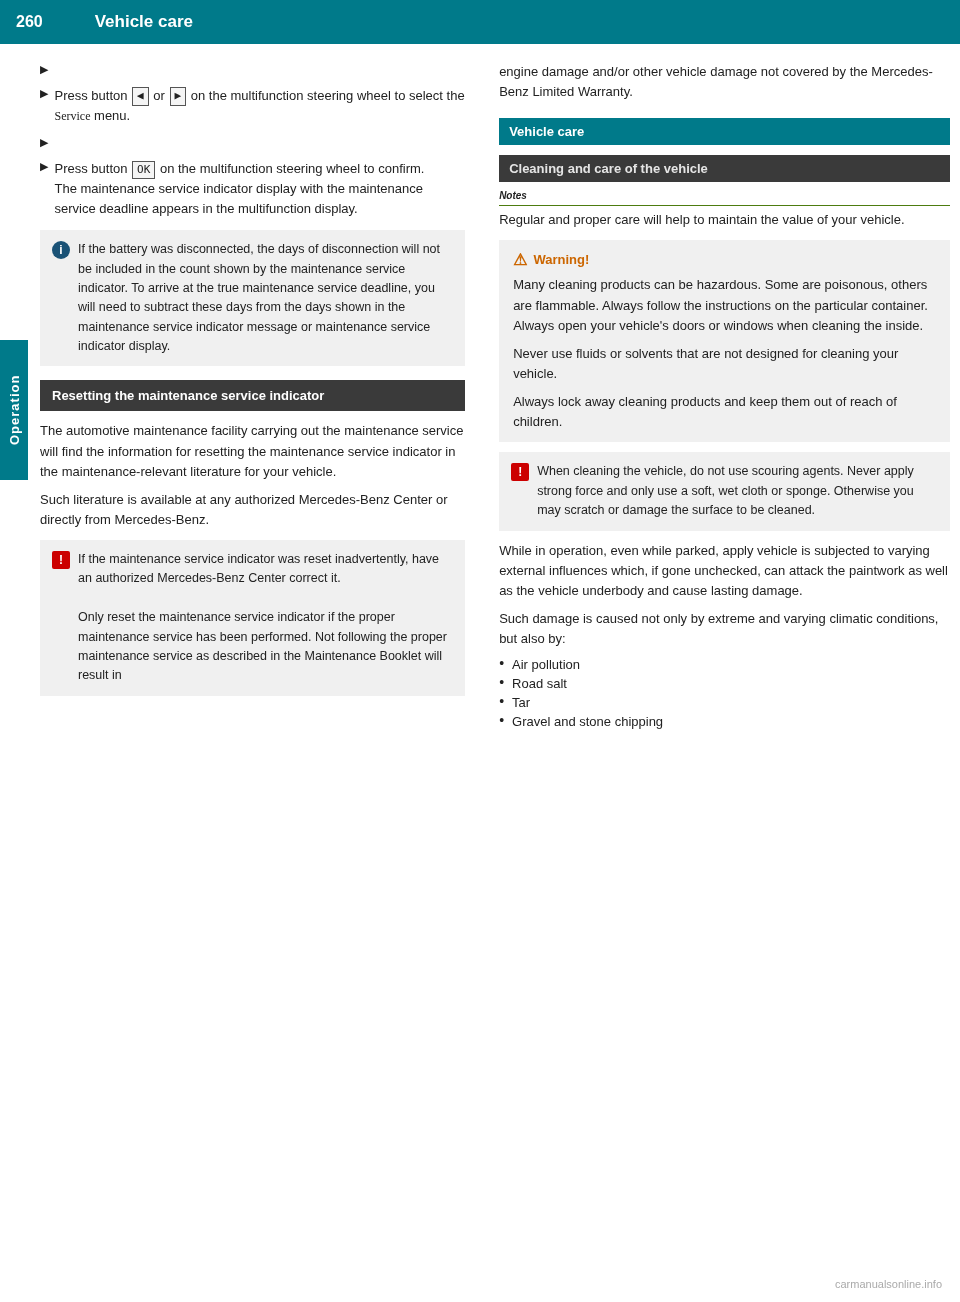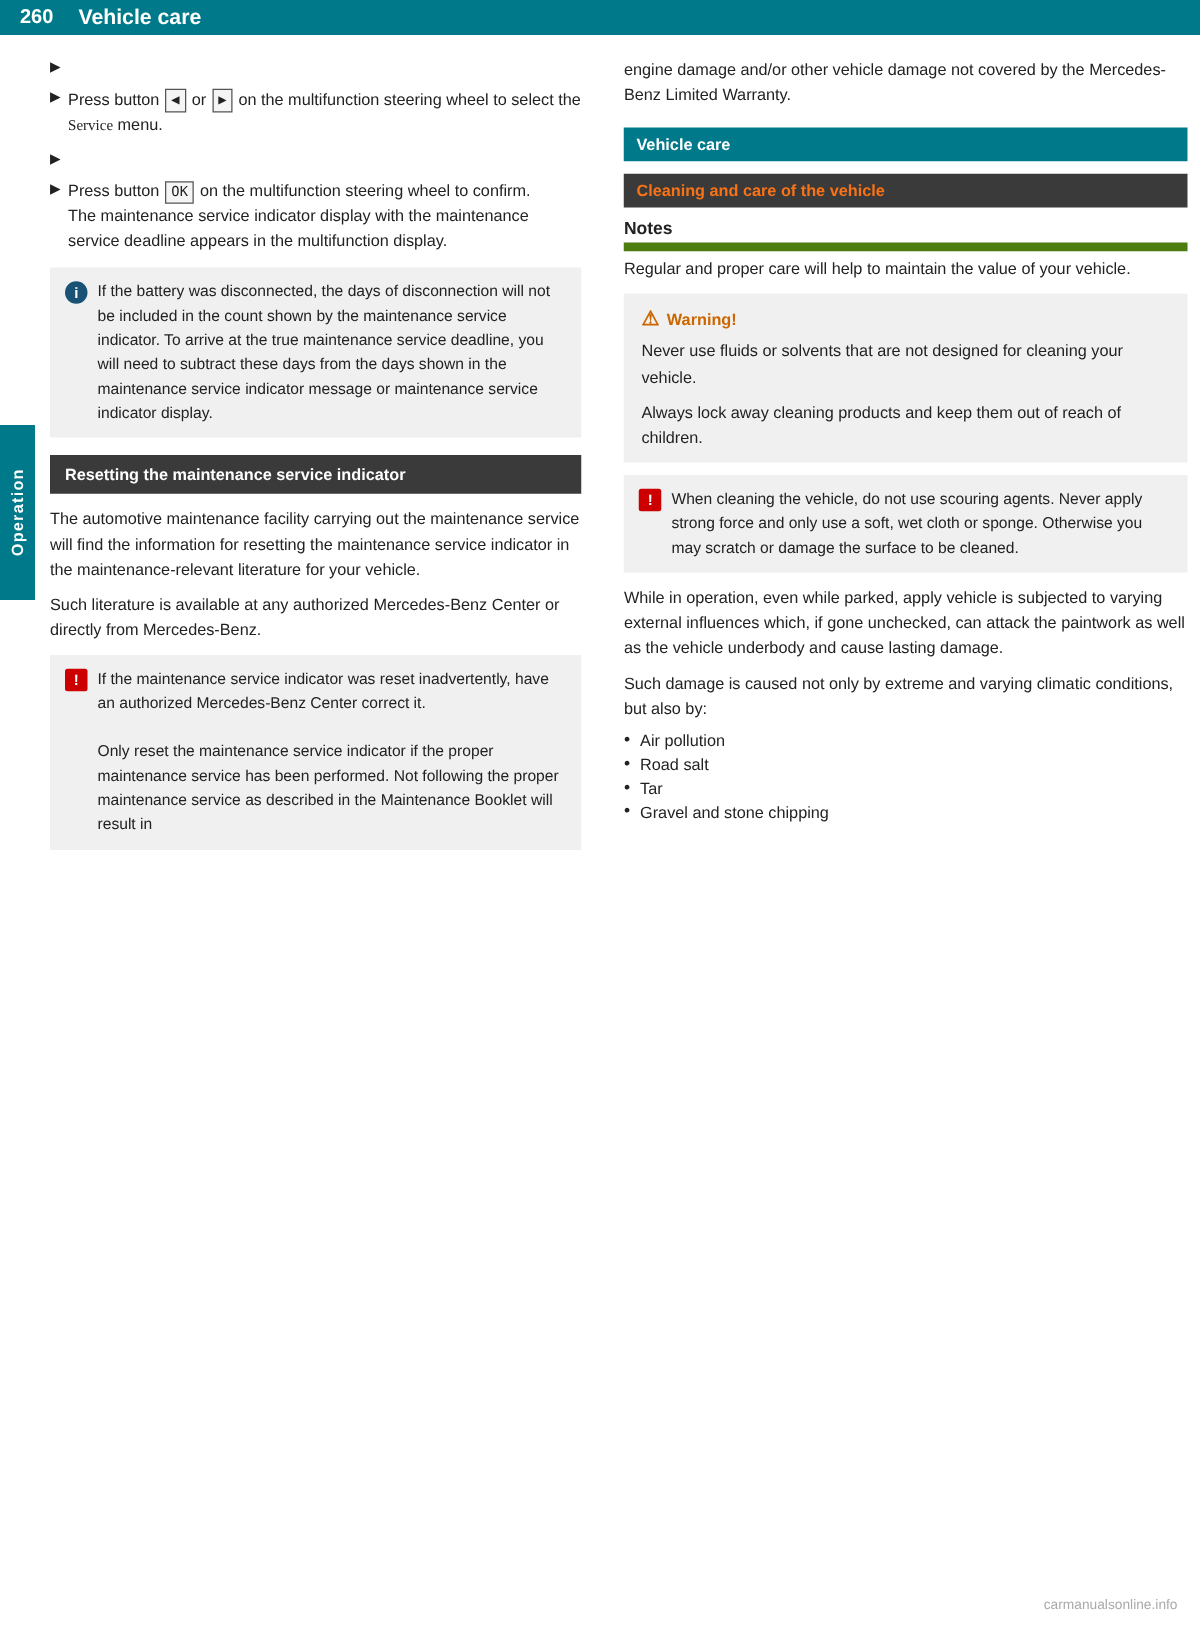--- a/index.html
+++ b/index.html
@@ -13,21 +13,22 @@
       position: relative;
     }
 
     
     .header-bar {
       background: #007a8a;
       color: #fff;
       padding: 10px 16px;
       display: flex;
       align-items: center;
-      height: 28px;
+      height: 44px;
+      gap: 32px;
     }
     .header-page-num {
       font-size: 16px;
       font-weight: bold;
       margin-right: 20px;
       color: #fff;
     }
     .header-title {
       font-size: 17px;
       font-weight: bold;
@@ -168,34 +169,35 @@
     .section-header-teal {
       background: #007a8a;
       color: #fff;
       font-size: 13px;
       font-weight: bold;
       padding: 6px 10px;
       margin: 14px 0 10px 0;
     }
     .section-header-dark {
       background: #3a3a3a;
-      color: #f97316;
+      color: #e5e5e5;
       font-size: 13px;
       font-weight: bold;
       padding: 6px 10px;
       margin: 10px 0 8px 0;
     }
 
     
     .notes-label {
-      font-size: 14px;
+      font-size: 10px;
       font-weight: bold;
       margin: 8px 0 4px 0;
-      border-bottom: 7px solid #4d7c0f;
+      border-bottom: 1px solid #4d7c0f;
       padding-bottom: 4px;
+      font-style: italic;
     }
 
     
     p {
       margin-bottom: 8px;
       line-height: 1.55;
       font-size: 13px;
     }
 
     
@@ -319,20 +321,21 @@
 
     <div class="notes-label">Notes</div>
 
     <p>Regular and proper care will help to maintain the value of your vehicle.</p>
 
     <div class="warn-triangle-block">
       <div class="warn-triangle-title">
         <span class="warn-triangle-icon">⚠</span>
         <span>Warning!</span>
       </div>
+      <p style="margin-bottom:8px;">Many cleaning products can be hazardous. Some are poisonous, others are flammable. Always follow the instructions on the particular container. Always open your vehicle's doors or windows when cleaning the inside.</p>
       <p style="margin-bottom:8px;">Never use fluids or solvents that are not designed for cleaning your vehicle.</p>
       <p style="margin-bottom:0;">Always lock away cleaning products and keep them out of reach of children.</p>
     </div>
 
     <div class="warning-block">
       <div class="warning-icon">!</div>
       <div class="warning-text">When cleaning the vehicle, do not use scouring agents. Never apply strong force and only use a soft, wet cloth or sponge. Otherwise you may scratch or damage the surface to be cleaned.</div>
     </div>
 
     <p>While in operation, even while parked, apply vehicle is subjected to varying external influences which, if gone unchecked, can attack the paintwork as well as the vehicle underbody and cause lasting damage.</p>

